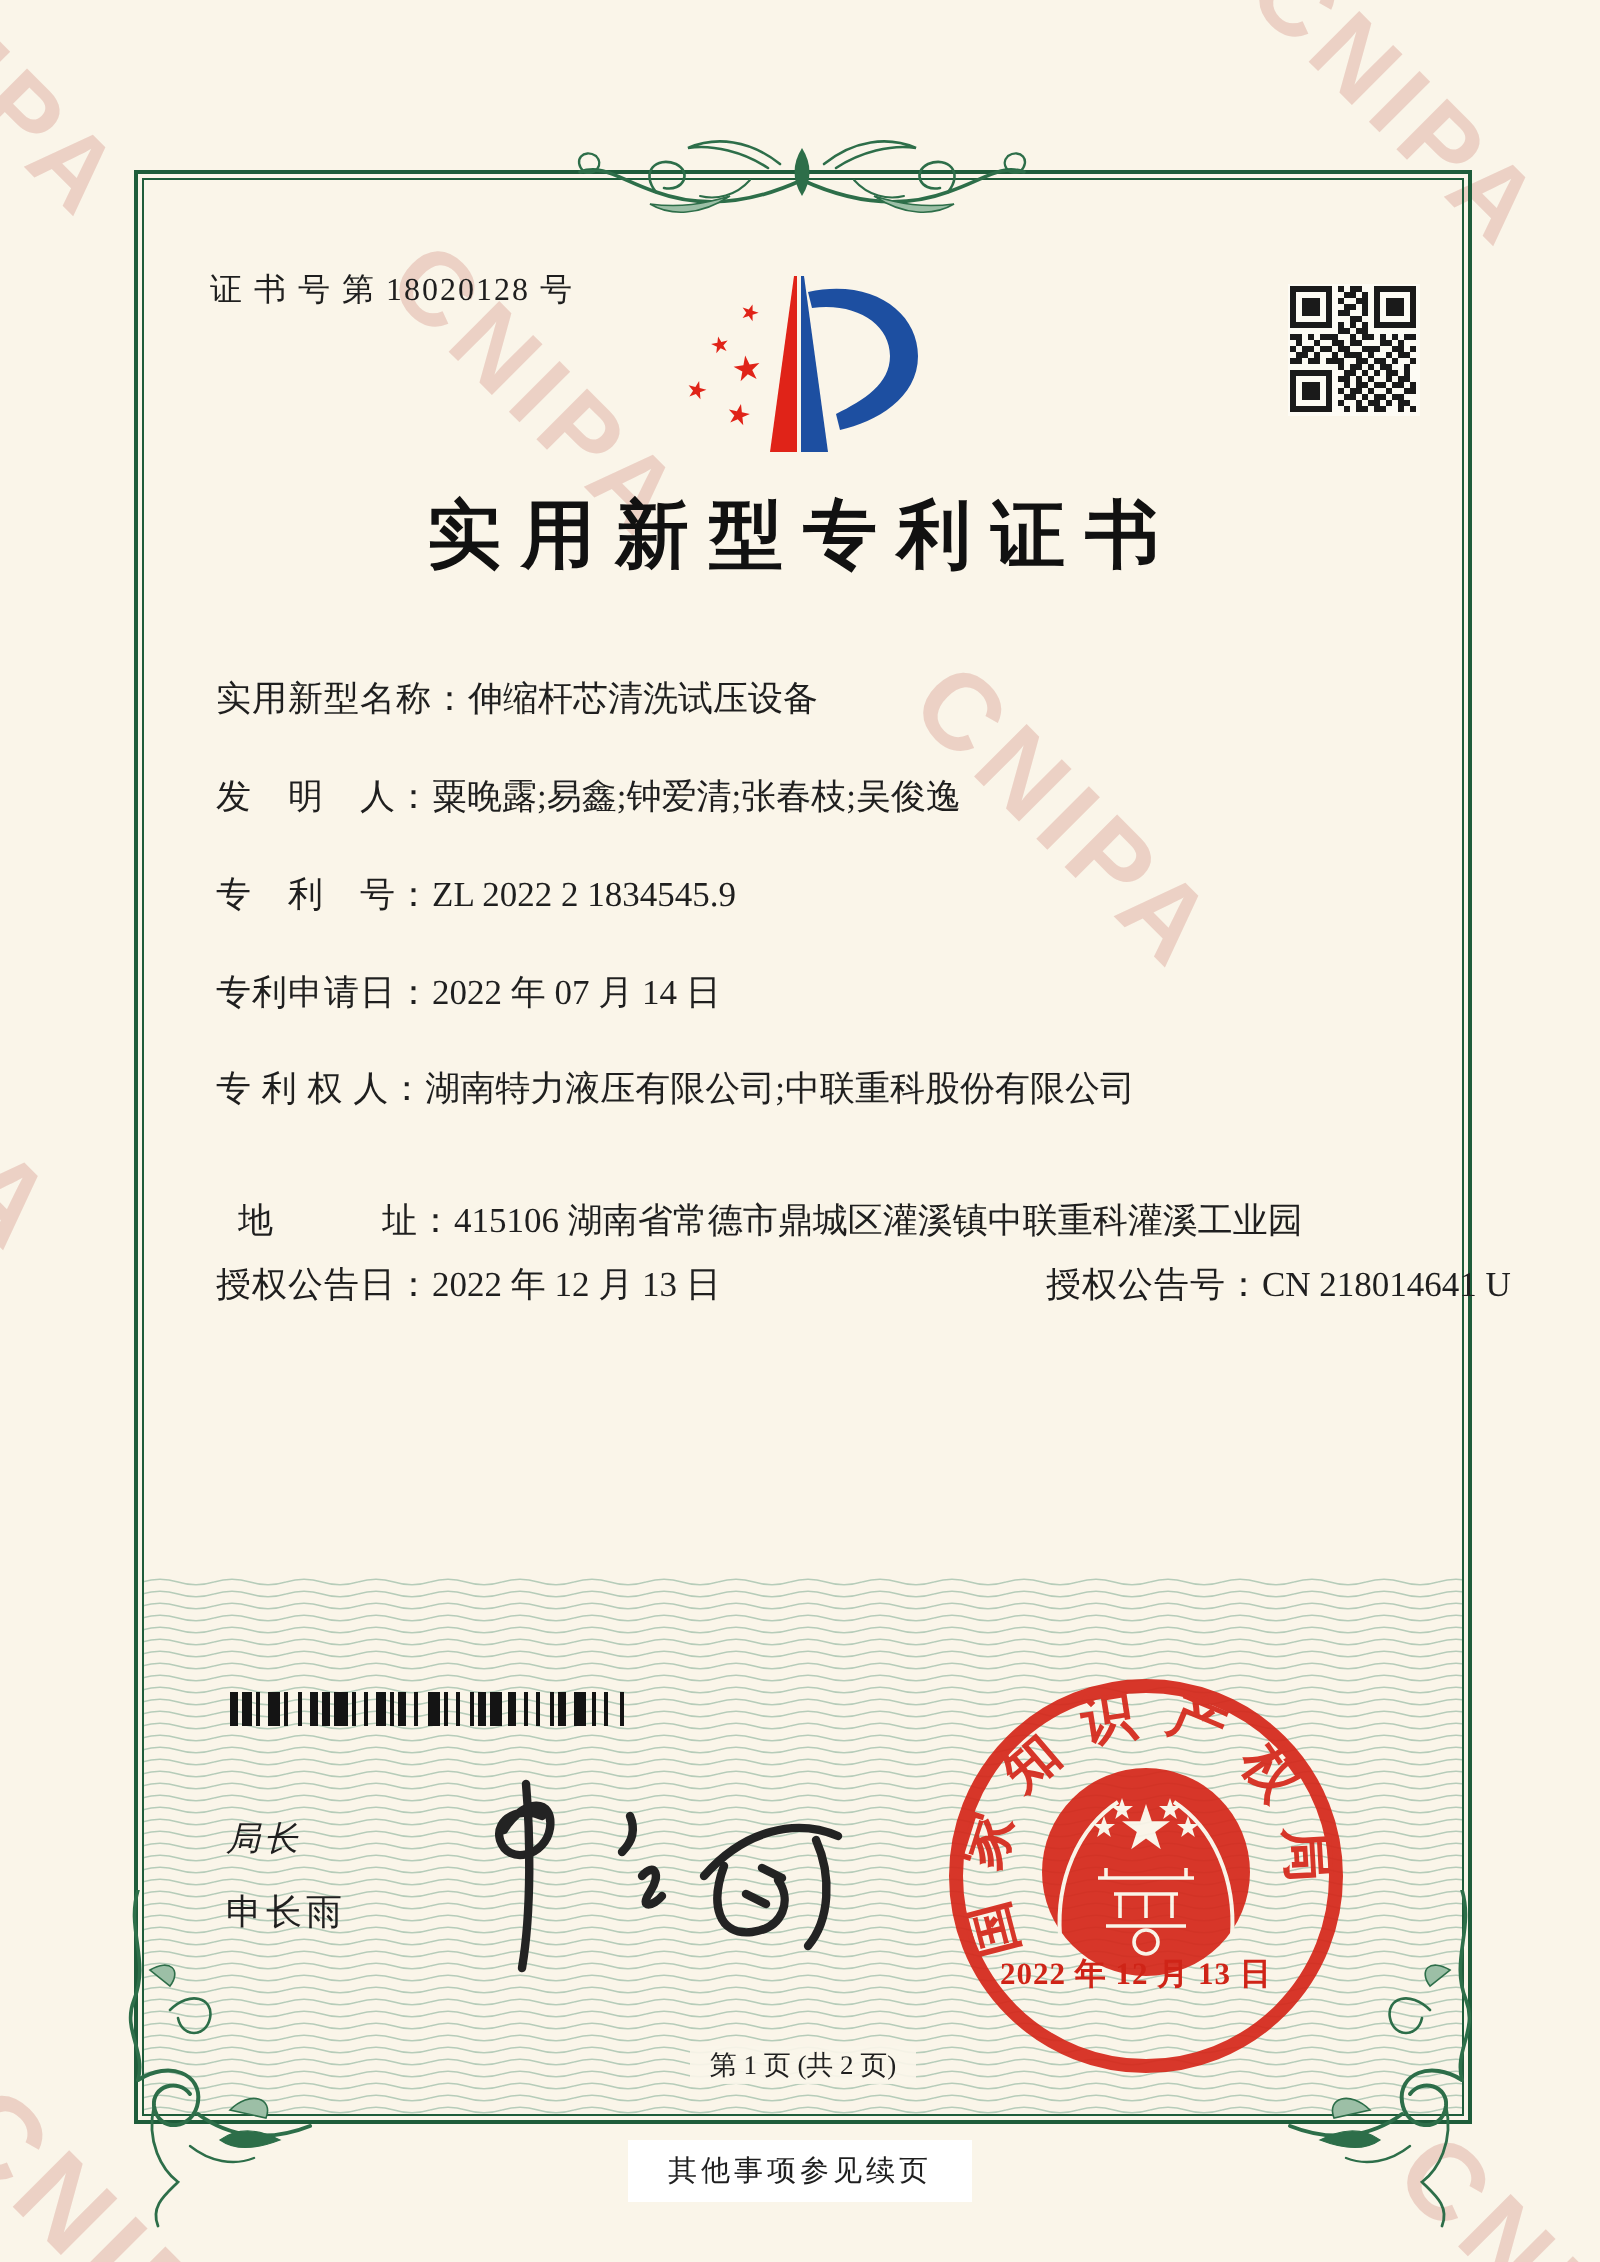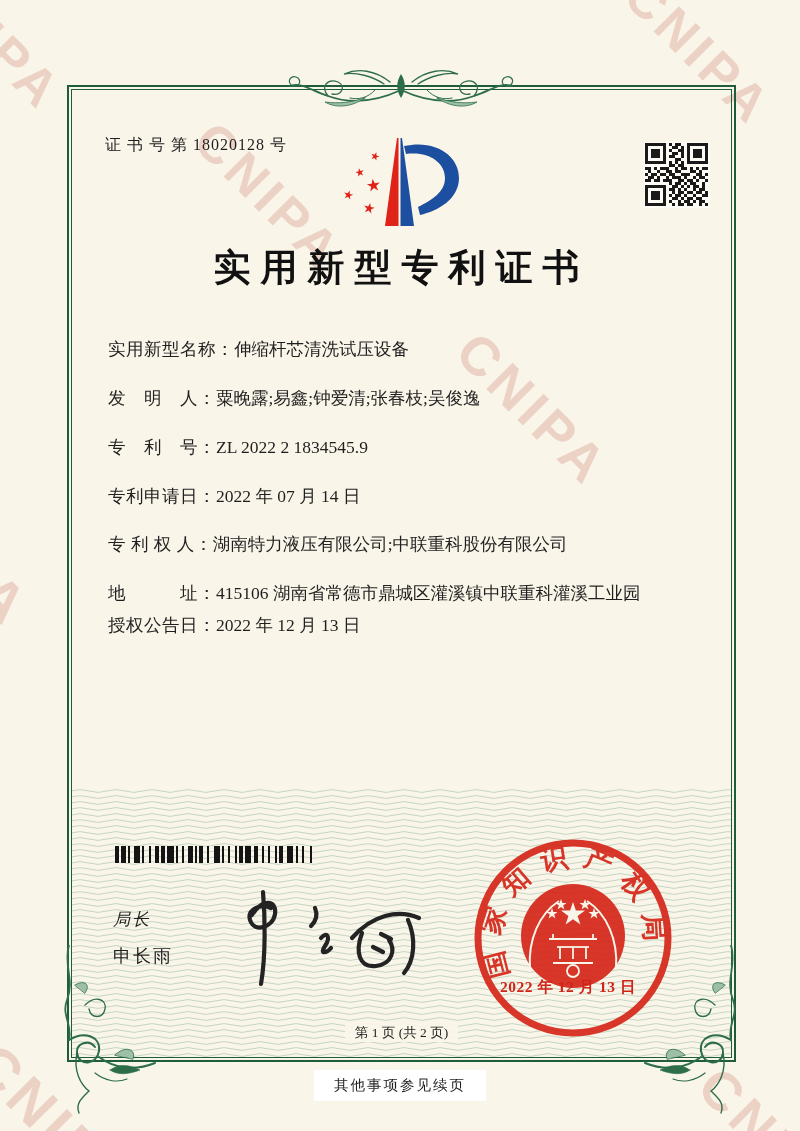--- a/index.html
+++ b/index.html
@@ -664,25 +664,28 @@
 </div>
 <div class="frow" style="top:435px;">
   <span class="lbl">专　利　号：</span><span class="val">ZL 2022 2 1834545.9</span>
 </div>
 <div class="frow" style="top:484px;">
   <span class="lbl">专利申请日：</span><span class="val">2022 年 07 月 14 日</span>
 </div>
 <div class="frow" style="top:532px;">
   <span class="lbl">专 利 权 人：</span><span class="val">湖南特力液压有限公司;中联重科股份有限公司</span>
 </div>
-<div class="frow" style="top:581px;">
+<div class="frow" style="top:598px;margin-left:11px;">
   <span class="lbl">地　　　址：</span><span class="val">415106 湖南省常德市鼎城区灌溪镇中联重科灌溪工业园</span>
 </div>
-<div class="frow" style="top:613px;width:620px;">
+<div class="frow" style="top:630px;width:620px;">
   <span class="lbl">授权公告日：</span><span class="val">2022 年 12 月 13 日</span>
+  <span class="grant2">
+    <span class="lbl">授权公告号：</span><span class="val">CN 218014641 U</span>
+  </span>
 </div>
 
 <div class="abs bodytext">
 </div>
 
 <div class="abs barcode">
     <span class="bb" style="width: 4.20833px;"></span>
     <span class="bs" style="width: 2.10417px;"></span>
     <span class="bb" style="width: 4.20833px;"></span>
     <span class="bs" style="width: 2.10417px;"></span>

